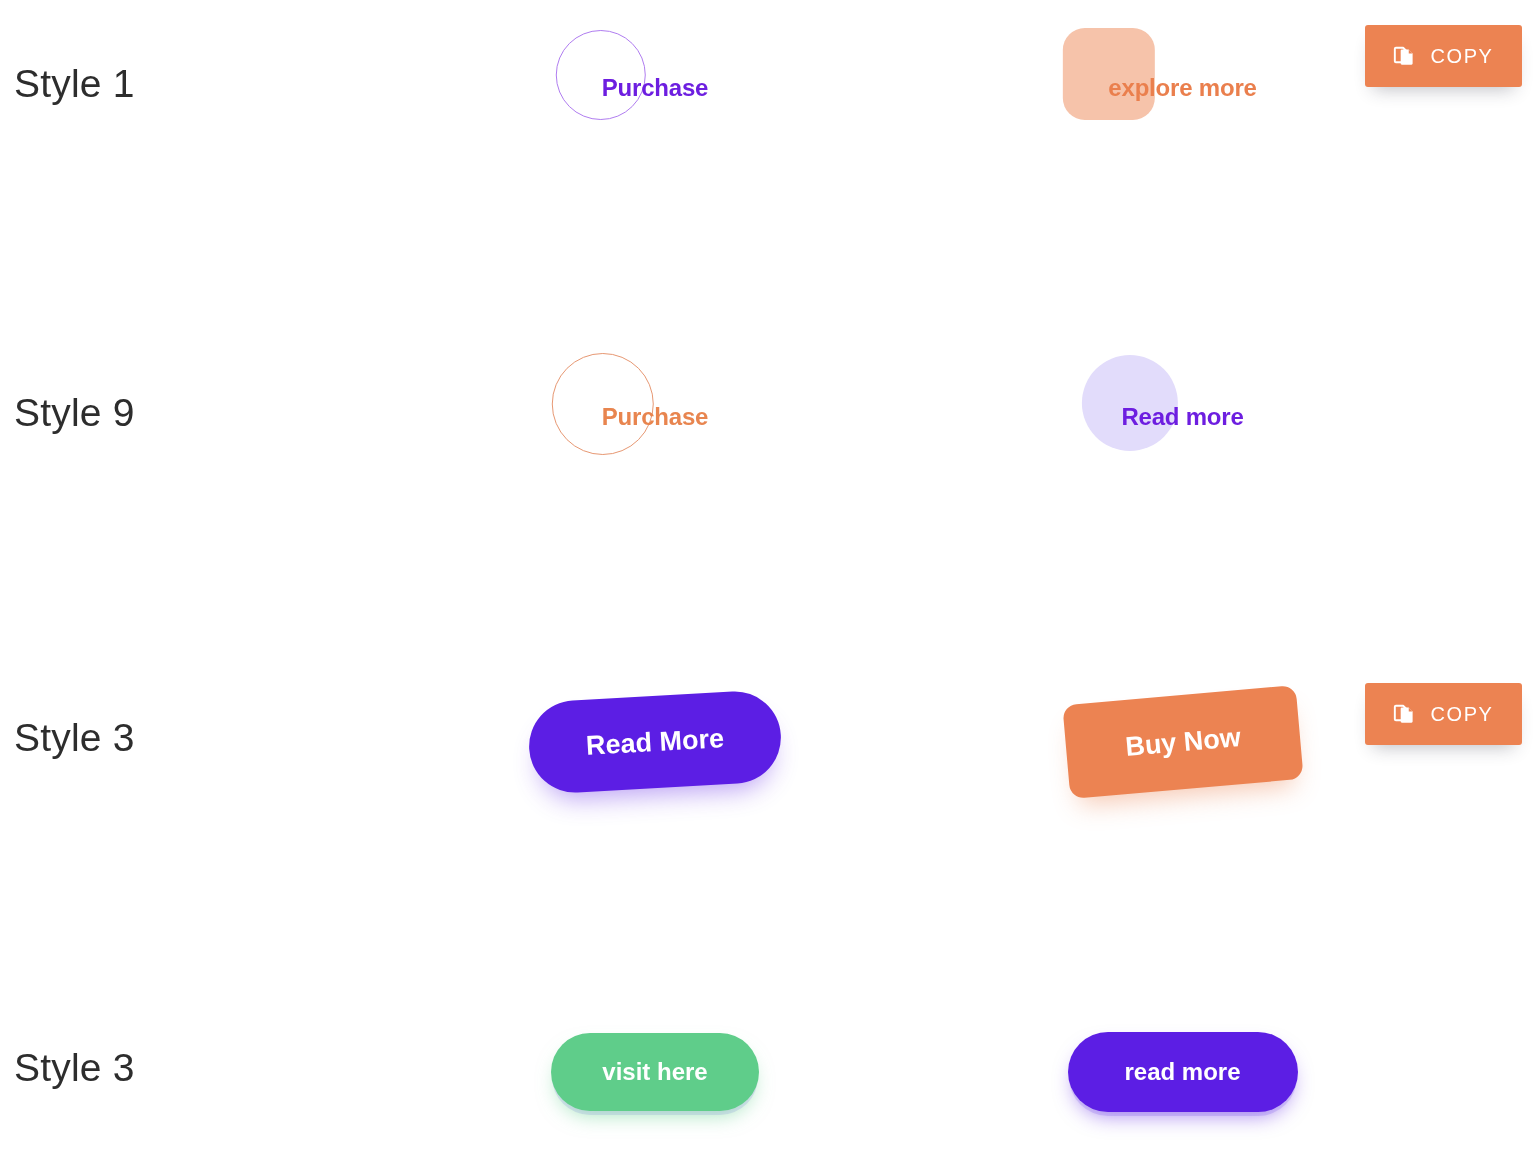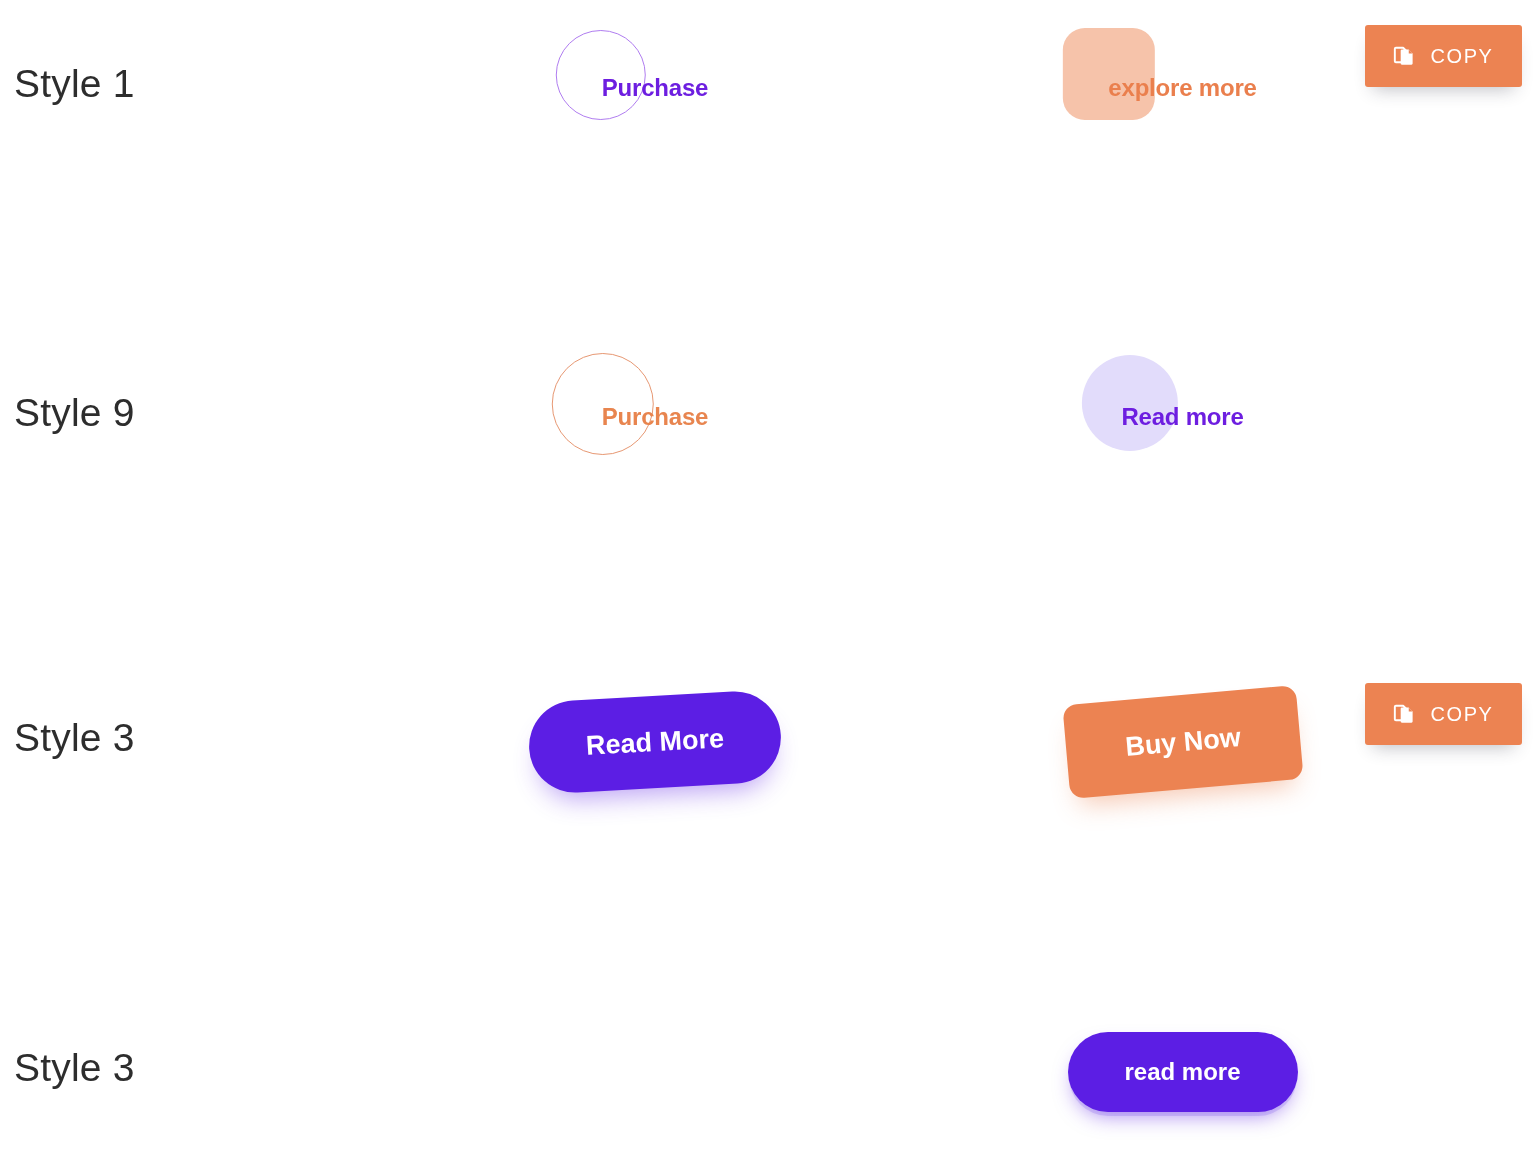--- a/index.html
+++ b/index.html
@@ -317,20 +317,27 @@
           <span>Buy Now</span>
         </span>
       </div>
     </div>
 
   </div>
 
   <div class="row row-4">
     <div class="style-label">Style 3</div>
 
+    <div class="cell cell-a">
+      <div class="cell-inner">
+        <span class="btn4 s4-visit">
+          <span>visit here</span>
+        </span>
+      </div>
+    </div>
 
     <div class="cell cell-b">
       <div class="cell-inner">
         <span class="btn4 s4-read">
           <span>read more</span>
         </span>
       </div>
     </div>
 
   </div>

